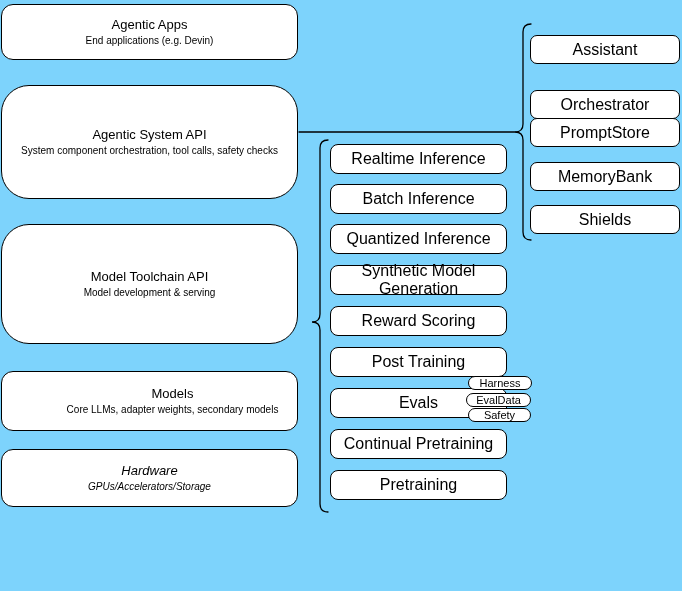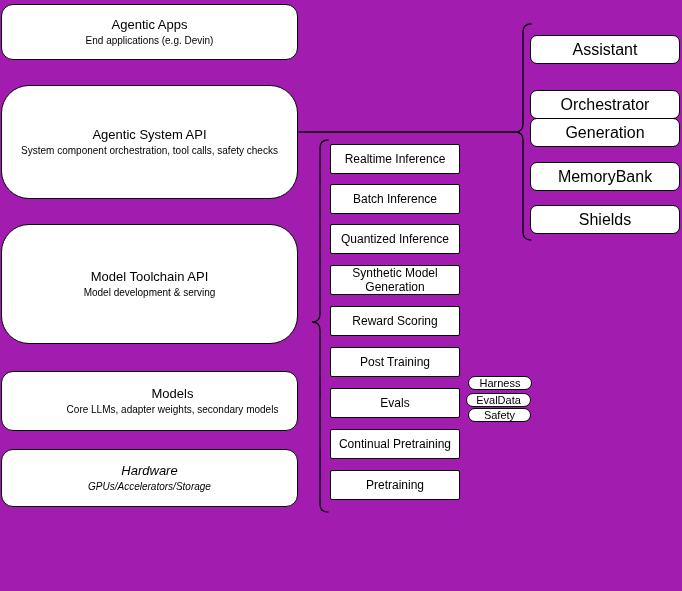--- a/index.html
+++ b/index.html
@@ -1,20 +1,20 @@
 <!DOCTYPE html>
 <html><head>
 <meta charset="utf-8">
 <style>
   html, body { margin: 0; padding: 0; background: #ffffff; }
   #canvas {
     position: relative;
     width: 682px;
     height: 591px;
-    background: #a21caf;
+    background: #7dd3fc;
     font-family: "Liberation Sans", sans-serif;
     color: #000000;
     overflow: hidden;
   }
   .box {
     position: absolute;
     box-sizing: border-box;
     border: 1.3px solid #000000;
     background: #ffffff;
     display: flex;
@@ -27,21 +27,21 @@
   .lbox { left: 1px; width: 297px; }
   .lbox .title { font-size: 13px; line-height: 15px; }
   .lbox .subtitle { font-size: 10px; line-height: 12px; margin-top: 3px; }
   #box-agentic-apps        { top: 4px;   height: 56px;  border-radius: 12px; }
   #box-agentic-system-api  { top: 85px;  height: 114px; border-radius: 28px; }
   #box-model-toolchain-api { top: 224px; height: 120px; border-radius: 28px; }
   #box-models              { top: 371px; height: 60px;  border-radius: 12px; padding-left: 46px; }
   #box-hardware            { top: 449px; height: 58px;  border-radius: 12px; font-style: italic; }
   #box-curated-data        { top: 530px; height: 60px;  border-radius: 12px; }
   
-  .mbox { left: 330px; width: 130px; height: 30px; border-radius: 2px; font-size: 12px; }
+  .mbox { left: 330px; width: 177px; height: 30px; border-radius: 8px; font-size: 16px; }
   #box-realtime-inference        { top: 144px; }
   #box-batch-inference           { top: 184px; }
   #box-quantized-inference       { top: 224px; }
   #box-synthetic-data-generation { top: 265px; }
   #box-reward-scoring            { top: 306px; }
   #box-post-training             { top: 347px; }
   #box-evals                     { top: 388px; }
   #box-continual-pretraining     { top: 429px; }
   #box-pretraining               { top: 470px; }
   
@@ -144,21 +144,21 @@
     <span>Safety</span>
   </div>
 
   <div class="box rbox" id="box-assistant">
     <span>Assistant</span>
   </div>
   <div class="box rbox" id="box-orchestrator">
     <span>Orchestrator</span>
   </div>
   <div class="box rbox" id="box-promptstore">
-    <span>Generation</span>
+    <span>PromptStore</span>
   </div>
   <div class="box rbox" id="box-memorybank">
     <span>MemoryBank</span>
   </div>
   <div class="box rbox" id="box-shields">
     <span>Shields</span>
   </div>
 
 </div>
 

